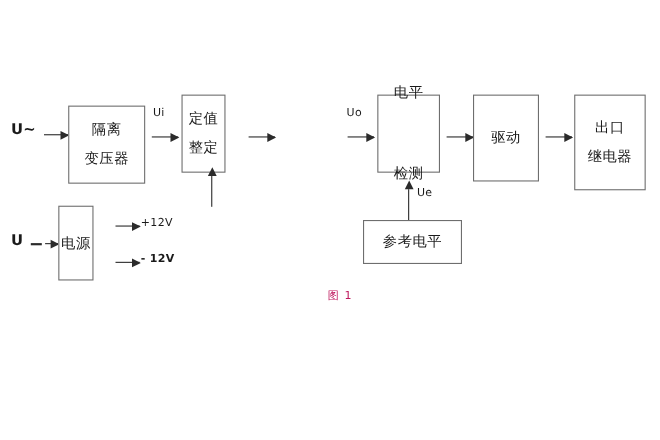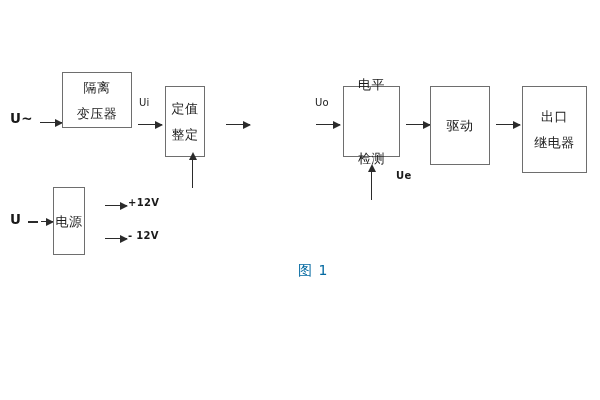--- a/index.html
+++ b/index.html
@@ -78,41 +78,41 @@
   .port-label {
     position: absolute;
     font-size: 13.5px;
     color: #1a1a1a;
     white-space: nowrap;
     font-weight: 600;
     letter-spacing: 0.2px;
   }
   .caption {
     position: absolute;
-    font-size: 14px;
-    color: #0369a1;
+    font-size: 10px;
+    color: #be185d;
     white-space: nowrap;
     letter-spacing: 1px;
   }
   .dc-dash {
     position: absolute;
     height: 0;
     border-top: 2px solid #2b2b2b;
   }
 </style>
 </head>
 <body>
 
 <div id="canvas">
 
   <div class="port-label" style="left:10px; top:110px;">U~</div>
 
   <div class="arrow-r" style="left:40px; top:122px; width:22px;"></div>
 
-  <div class="block" style="left:62px; top:72px; width:70px; height:56px;">
+  <div class="block" style="left:62px; top:96px; width:70px; height:71px;">
     <span class="ln">隔离</span>
     <span class="ln">变压器</span>
   </div>
 
   <div class="sig-label" style="left:139px; top:97px;">Ui</div>
   <div class="arrow-r" style="left:138px; top:124px; width:24px;"></div>
 
   <div class="block" style="left:165px; top:86px; width:40px; height:71px;">
     <span class="ln">定值</span>
     <span class="ln">整定</span>
@@ -144,27 +144,30 @@
 
   <div class="port-label" style="left:10px; top:211px;">U</div>
   <div class="dc-dash" style="left:28px; top:221px; width:10px;"></div>
   <div class="arrow-r" style="left:41px; top:221px; width:12px;"></div>
 
   <div class="block one-line" style="left:53px; top:187px; width:32px; height:68px;">
     <span class="ln">电源</span>
   </div>
 
   <div class="arrow-r" style="left:105px; top:205px; width:22px;"></div>
-  <div class="sig-label" style="left:128px; top:197px; font-weight:700;">+12V</div>
+  <div class="sig-label" style="left:128px; top:197px; font-weight:400;">+12V</div>
 
   <div class="arrow-r" style="left:105px; top:238px; width:22px;"></div>
   <div class="sig-label" style="left:128px; top:230px; font-weight:600;">- 12V</div>
 
 
   <div class="arrow-u" style="left:192px; top:160px; height:28px;"></div>
 
+  <div class="block one-line" style="left:330px; top:200px; width:90px; height:40px;">
+    <span class="ln">参考电平</span>
+  </div>
 
   <div class="arrow-u" style="left:371px; top:172px; height:28px;"></div>
-  <div class="sig-label" style="left:396px; top:170px;font-weight:bold;">Ue</div>
+  <div class="sig-label" style="left:379px; top:170px;">Ue</div>
 
   <div class="caption" style="left:298px; top:262px;">图 1</div>
 
 </div>
 
 </body></html>

